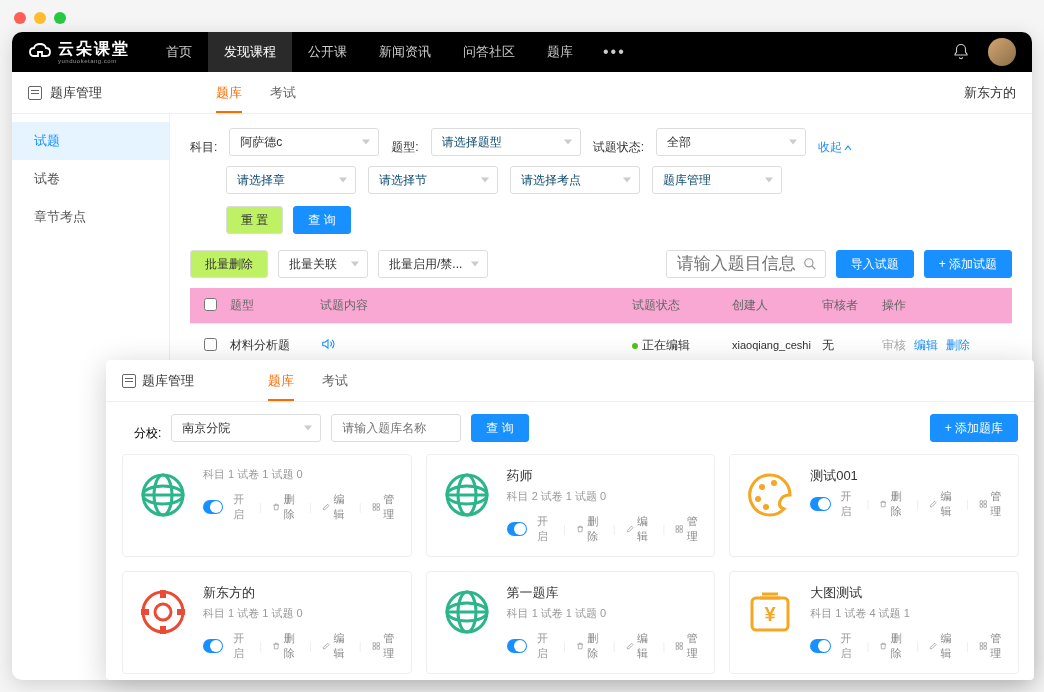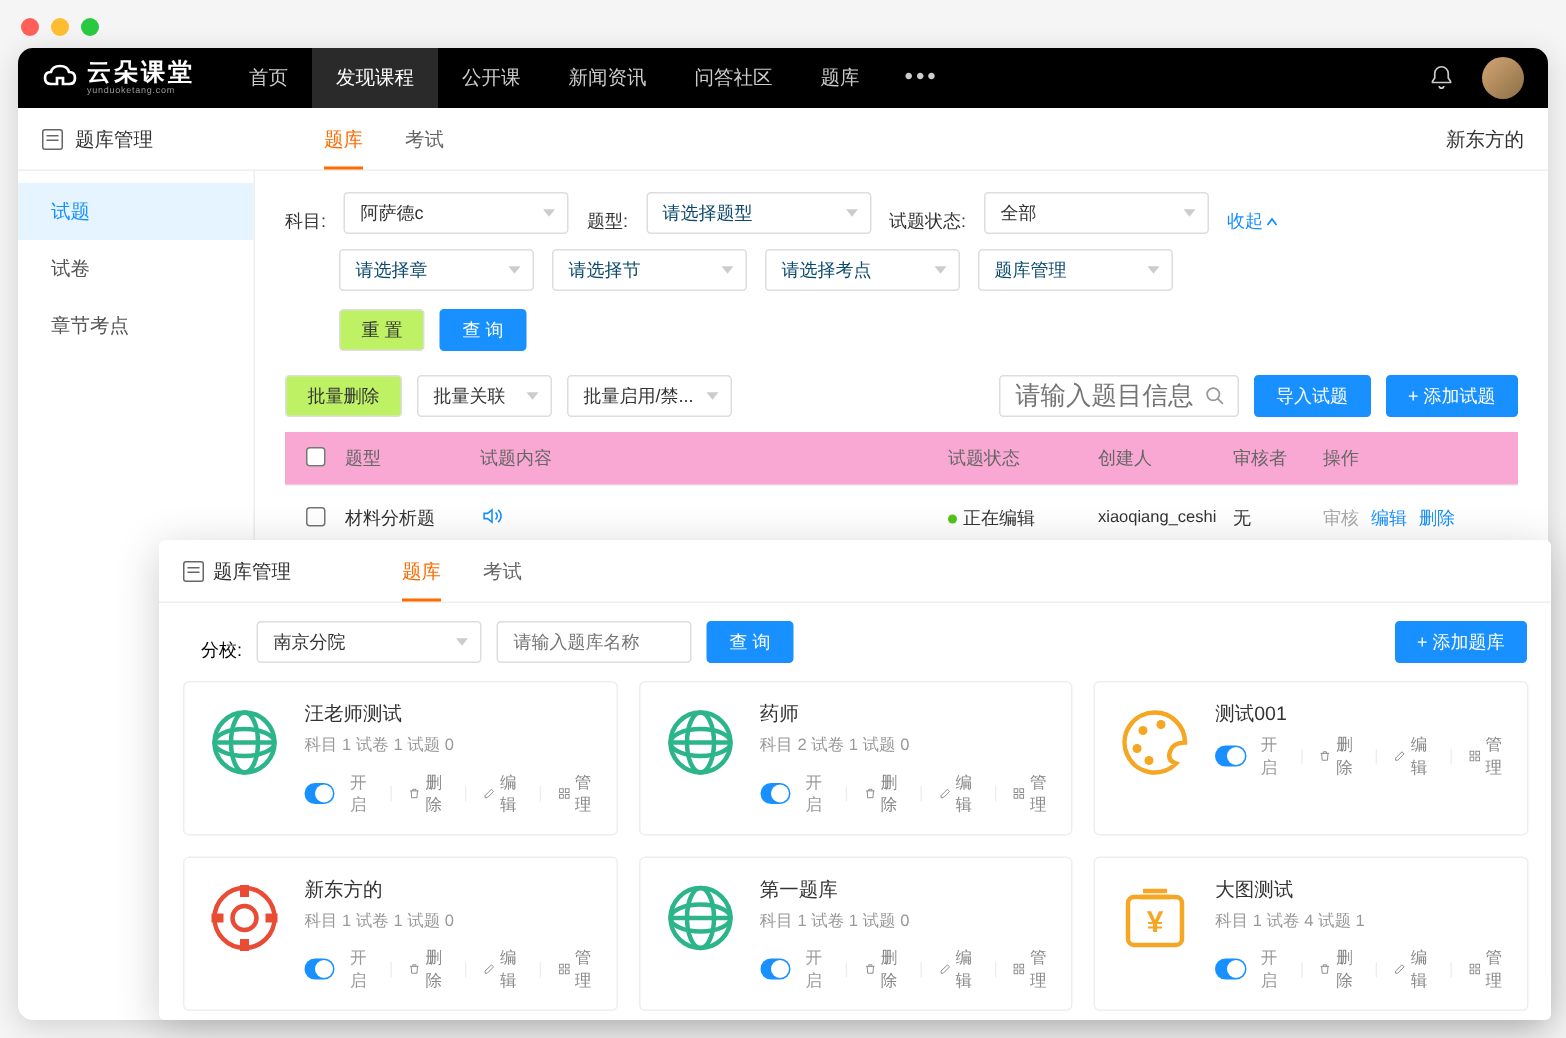--- a/index.html
+++ b/index.html
@@ -268,21 +268,20 @@
       <div class="card">
         <div class="card-icon">
           <svg width="52" height="52" viewBox="0 0 52 52">
             <circle cx="26" cy="26" r="20" fill="none" stroke="#2db58a" stroke-width="3"></circle>
             <ellipse cx="26" cy="26" rx="20" ry="9" fill="none" stroke="#2db58a" stroke-width="3"></ellipse>
             <ellipse cx="26" cy="26" rx="9" ry="20" fill="none" stroke="#2db58a" stroke-width="3"></ellipse>
             <line x1="6" y1="26" x2="46" y2="26" stroke="#2db58a" stroke-width="3"></line>
           </svg>
         </div>
         <div class="card-body">
-          <div class="card-title">汪老师测试</div>
           <div class="card-meta">科目 1  试卷 1  试题 0</div>
           <div class="card-ops">
             <span class="toggle"></span>
             <span>开启</span>
             <span class="sep">|</span>
             <span class="op-item"><svg viewBox="0 0 24 24">
                 <path d="M4 7h16M9 7V4h6v3M6 7l1 13h10l1-13" fill="none" stroke="currentColor" stroke-width="1.8"></path>
               </svg>删除</span>
             <span class="sep">|</span>
             <span class="op-item"><svg viewBox="0 0 24 24">

